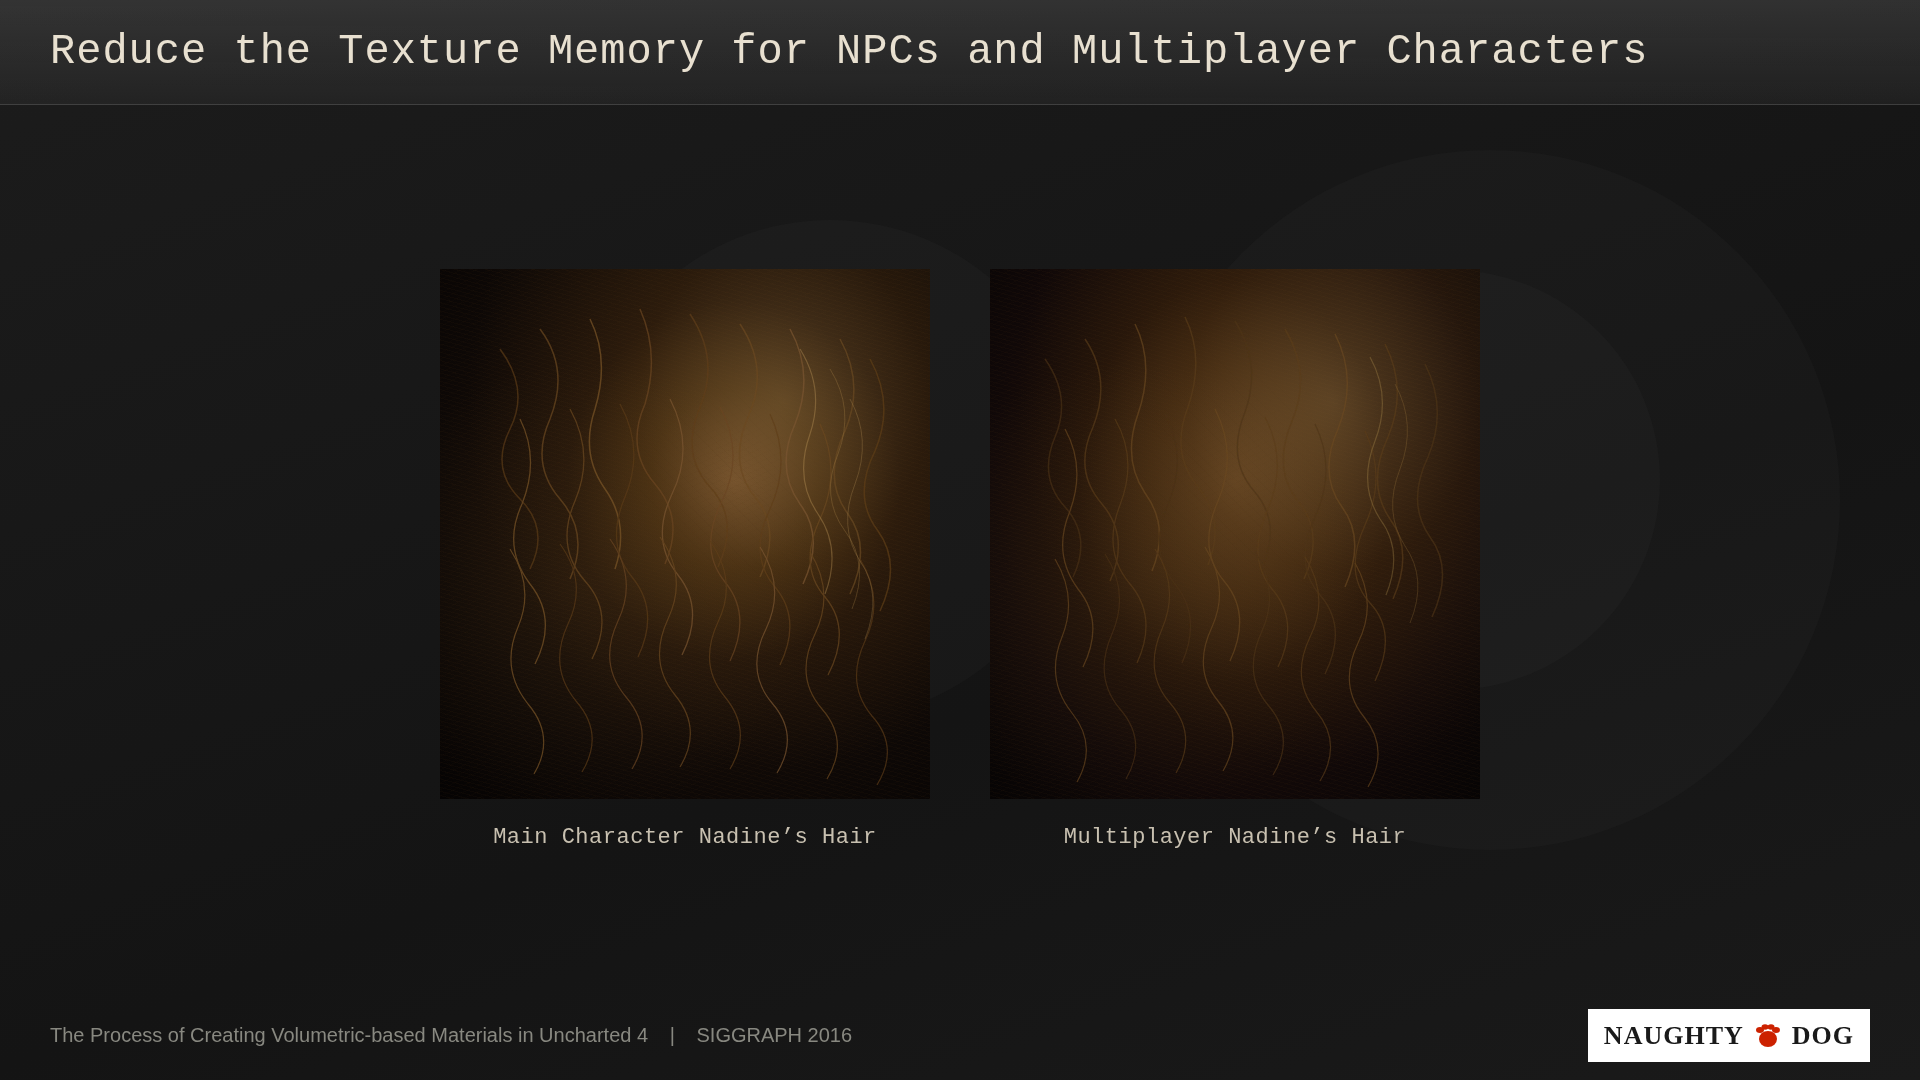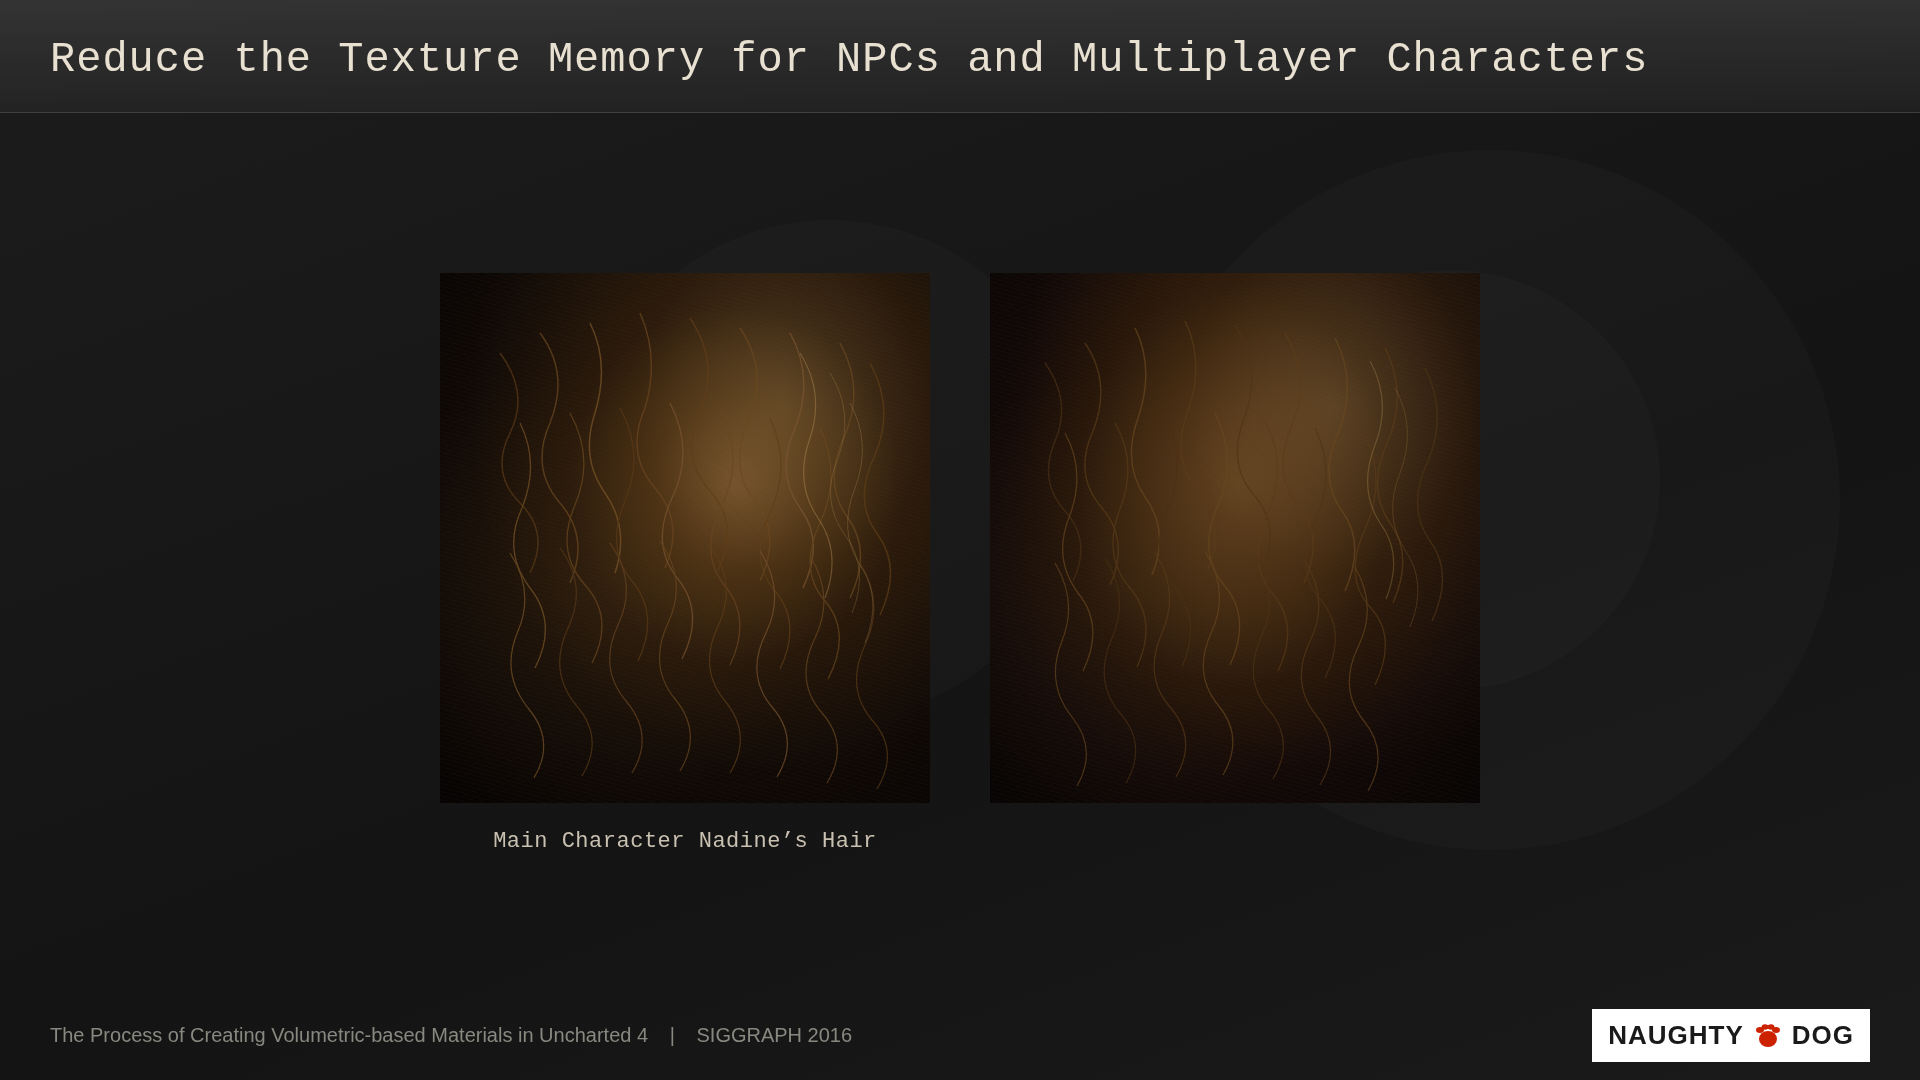--- a/index.html
+++ b/index.html
@@ -46,21 +46,20 @@
       padding: 28px 50px 28px 50px;
       border-bottom: 1px solid rgba(120,120,120,0.2);
       flex-shrink: 0;
     }
     .header-title {
       color: #e8e0d0;
       font-size: 42px;
       font-weight: 400;
       letter-spacing: 1px;
       font-family: 'Courier New', Courier, monospace;
-      margin-top: 8px;
     }
 
     
     .main-content {
       flex: 1;
       display: flex;
       flex-direction: column;
       align-items: center;
       justify-content: center;
       padding: 30px 80px 10px 80px;
@@ -171,21 +170,21 @@
     
     .naughty-dog-logo {
       display: flex;
       align-items: center;
       background: #ffffff;
       padding: 6px 14px;
       gap: 8px;
       border: 2px solid #ffffff;
     }
     .logo-text {
-      font-family: Liberation Sans, sans-serif;
+      font-family: Liberation Serif, serif;
       font-weight: 900;
       font-size: 26px;
       color: #1a1a1a;
       letter-spacing: 1px;
       text-transform: uppercase;
     }
   </style>
 </head>
 <body>
 
@@ -285,20 +284,21 @@
               <path d="M215,278 Q240,318 222,358 Q202,400 228,432 Q255,464 233,502" stroke="#6a4820" stroke-width="1.2" fill="none"></path>
               <path d="M265,282 Q290,322 272,362 Q252,405 278,436 Q306,468 283,506" stroke="#4e3418" stroke-width="1.2" fill="none"></path>
               <path d="M315,288 Q340,328 320,368 Q300,410 326,442 Q353,474 330,512" stroke="#5a3c1a" stroke-width="1.2" fill="none"></path>
               <path d="M365,294 Q388,334 368,374 Q348,416 374,448 Q400,480 378,518" stroke="#6a4820" stroke-width="1.2" fill="none"></path>
 
               <path d="M380,88 Q402,128 385,172 Q368,216 390,250 Q414,282 396,326" stroke="#c0a058" stroke-width="1.2" fill="none" opacity="0.45"></path>
               <path d="M405,115 Q427,155 410,200 Q393,243 415,277 Q438,310 420,354" stroke="#b08848" stroke-width="1" fill="none" opacity="0.38"></path>
             </g>
           </svg>
         </div>
+        <p class="caption">Multiplayer Nadine’s Hair</p>
       </div>
 
     </div>
   </div>
 
   <div class="footer">
     <div>
       <span class="footer-text">The Process of Creating Volumetric-based Materials in Uncharted 4</span>
       <span class="footer-text footer-divider">|</span>
       <span class="footer-text">SIGGRAPH 2016</span>

